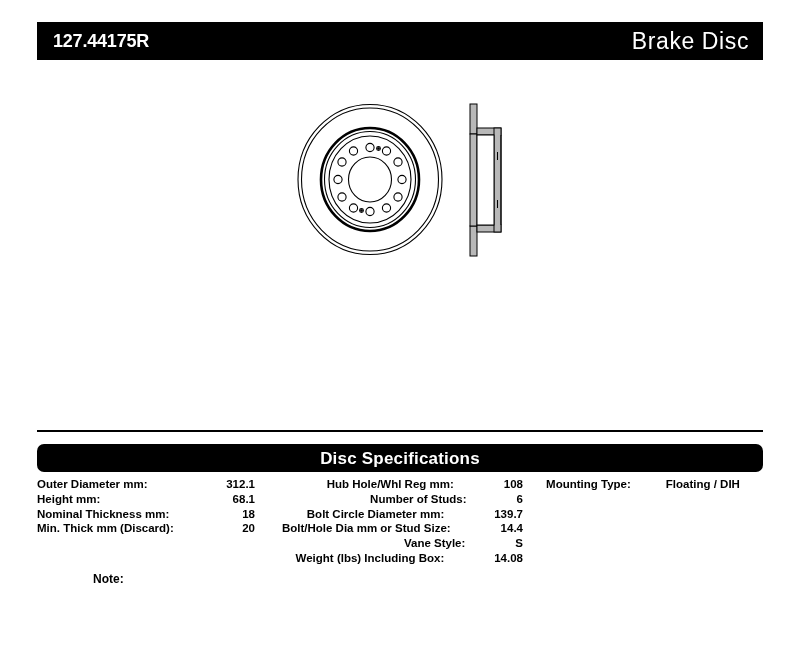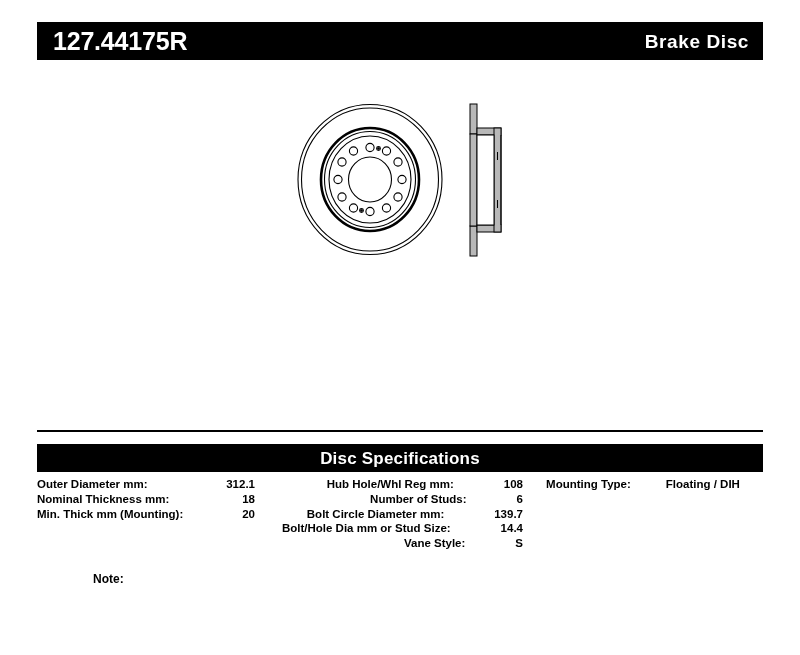--- a/index.html
+++ b/index.html
@@ -26,30 +26,30 @@
     height: 38px;
     background: #000000;
     display: flex;
     align-items: center;
     justify-content: space-between;
     box-sizing: border-box;
     padding: 0 14px 0 16px;
   }
   #part-number {
     color: #ffffff;
-    font-size: 25px;
+    font-size: 18px;
     font-weight: bold;
     letter-spacing: -0.2px;
     line-height: 1;
     white-space: nowrap;
   }
   #product-type {
     color: #ffffff;
-    font-size: 19px;
-    font-weight: bold;
+    font-size: 23px;
+    font-weight: normal;
     letter-spacing: 0.6px;
     line-height: 1;
     white-space: nowrap;
   }
 
   
   #drawing-area {
     position: absolute;
     left: 37px;
     top: 70px;
@@ -85,20 +85,21 @@
   #spec-title-bar {
     position: absolute;
     left: 37px;
     top: 444px;
     width: 726px;
     height: 28px;
     background: #000000;
     display: flex;
     align-items: center;
     justify-content: center;
+    border-radius: 7px;
   }
   #spec-title {
     color: #ffffff;
     font-size: 17px;
     font-weight: bold;
     line-height: 1;
     letter-spacing: 0.2px;
   }
 
   
@@ -231,25 +232,29 @@
 </div>
 
 <div id="spec-columns">
 
   <div class="spec-col" id="spec-col-left">
     <div class="spec-row">
       <span class="spec-label">Outer Diameter mm:</span>
       <span class="spec-value">312.1</span>
     </div>
     <div class="spec-row">
+      <span class="spec-label">Height mm:</span>
+      <span class="spec-value">68.1</span>
+    </div>
+    <div class="spec-row">
       <span class="spec-label">Nominal Thickness mm:</span>
       <span class="spec-value">18</span>
     </div>
     <div class="spec-row">
-      <span class="spec-label">Min. Thick mm (Mounting):</span>
+      <span class="spec-label">Min. Thick mm (Discard):</span>
       <span class="spec-value">20</span>
     </div>
   </div>
 
   <div class="spec-col" id="spec-col-middle">
     <div class="spec-row">
       <span class="spec-label">Hub Hole/Whl Reg mm:</span>
       <span class="spec-value">108</span>
     </div>
     <div class="spec-row">
@@ -260,20 +265,24 @@
       <span class="spec-label">Bolt Circle Diameter mm:</span>
       <span class="spec-value">139.7</span>
     </div>
     <div class="spec-row">
       <span class="spec-label">Bolt/Hole Dia mm or Stud Size:</span>
       <span class="spec-value">14.4</span>
     </div>
     <div class="spec-row">
       <span class="spec-label">Vane Style:</span>
       <span class="spec-value">S</span>
+    </div>
+    <div class="spec-row">
+      <span class="spec-label">Weight (lbs) Including Box:</span>
+      <span class="spec-value">14.08</span>
     </div>
   </div>
 
   <div class="spec-col" id="spec-col-right">
     <div class="spec-row">
       <span class="spec-label">Mounting Type:</span>
       <span class="spec-value">Floating / DIH</span>
     </div>
   </div>
 

